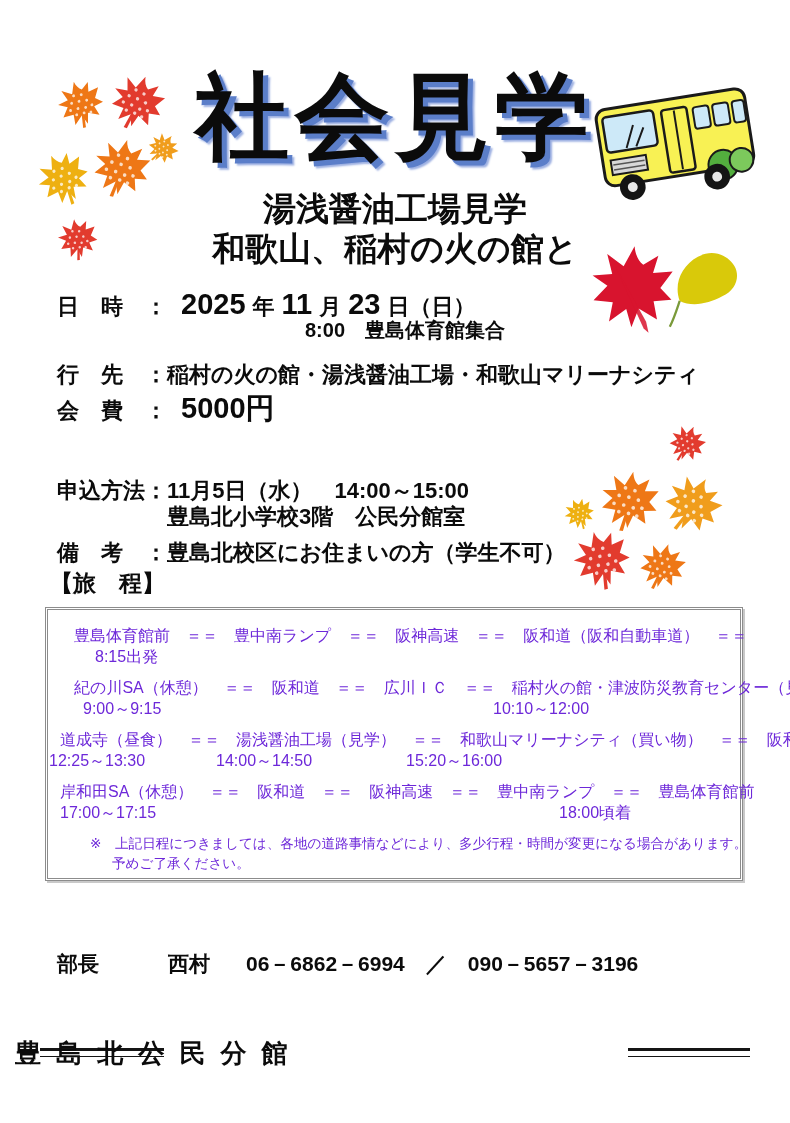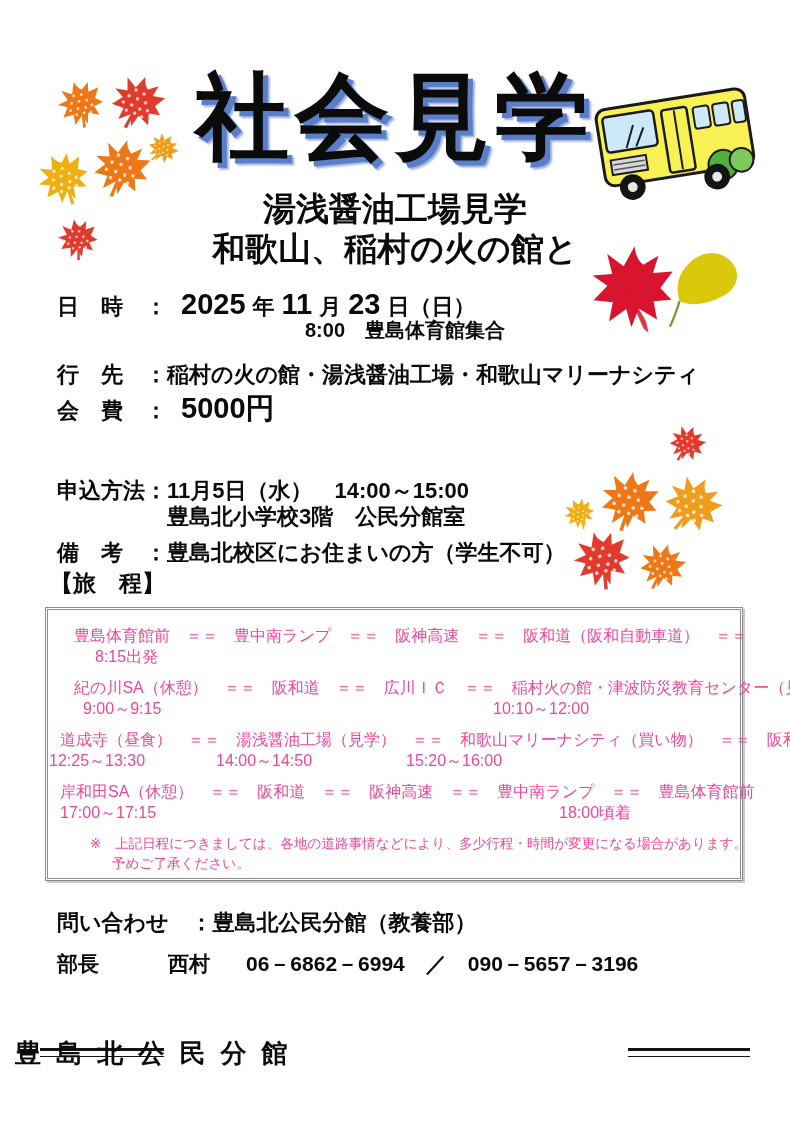--- a/index.html
+++ b/index.html
@@ -27,21 +27,21 @@
   .unit{font-size:22px; font-weight:600; margin:0 7px;}
   .date-first{margin-left:14px;}
   .sub-line{position:absolute; font-size:20px; font-weight:700; white-space:nowrap;}
   .sect-head{position:absolute; left:50px; top:568px; font-size:23px; font-weight:700;}
   
   .itin-box{
     position:absolute; left:45px; top:607px; width:698px; height:274px;
     box-sizing:border-box; background:#fff;
     border:3px double #8c8c8c; box-shadow:2px 2px 0 #c9c9c9;
     padding:16px 6px 0 12px;
-    font-size:16px; font-weight:500; color:#ec4899;
+    font-size:16px; font-weight:500; color:#6d28d9;
   }
   .leg{margin-bottom:11px;}
   .route{margin-left:14px; line-height:20px; white-space:nowrap;}
   .tline{position:relative; height:21px;}
   .tline span{position:absolute; top:1px; white-space:nowrap;}
   .itin-note{margin-top:9px; padding-left:30px; font-size:13.6px; line-height:1.45; white-space:nowrap;}
   .itin-note .n2{padding-left:22px;}
   
   .contact-head{position:absolute; left:57px; top:908px; font-size:22px; font-weight:700; white-space:nowrap;}
   .c-row{position:absolute; left:0; width:100%; font-size:21px; font-weight:600; height:26px;}
@@ -224,23 +224,20 @@
         <span style="left:0px;">17:00～17:15</span>
         <span style="left:499px;">18:00頃着</span>
       </div>
     </div>
     <div class="itin-note">
       <div>※　上記日程につきましては、各地の道路事情などにより、多少行程・時間が変更になる場合があります。</div>
       <div class="n2">予めご了承ください。</div>
     </div>
   </div>
 
-  <div class="contact-head">
-    <span>問い合わせ　：</span><span>豊島北公民分館（教養部）</span>
-  </div>
   <div class="c-row" style="top:950px;">
     <span class="c-role">部長</span>
     <span class="c-name">西村</span>
     <span class="c-phone">06－6862－6994　／　090－5657－3196</span>
   </div>
 
   <div class="f-rule left"></div>
   <div class="f-org">豊島北公民分館</div>
   <div class="f-rule right"></div>
 

